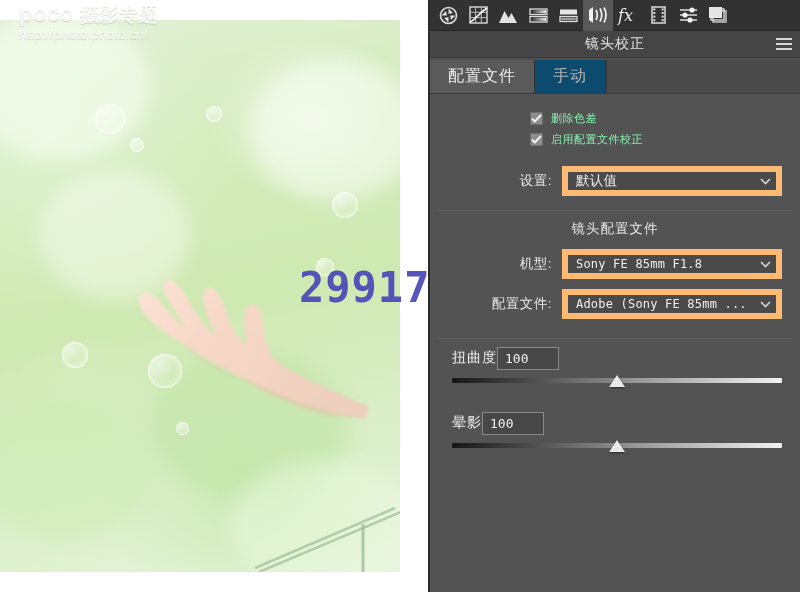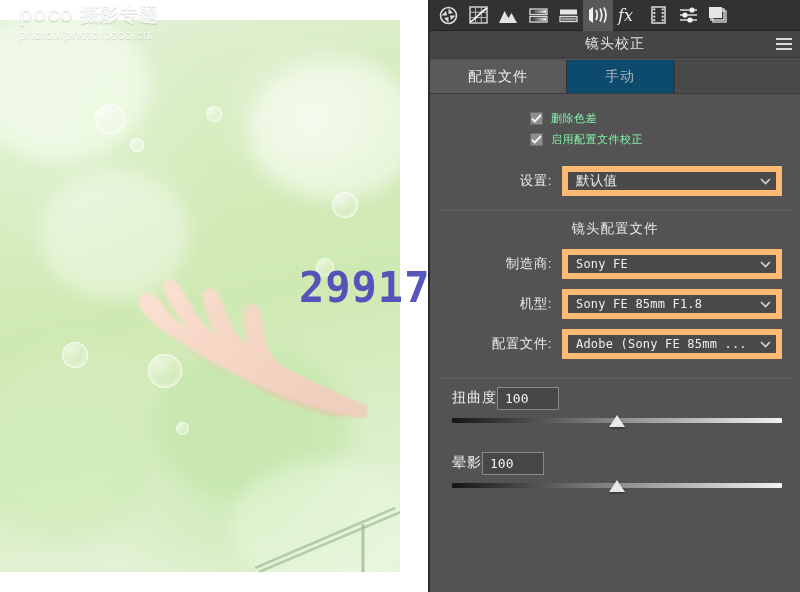--- a/index.html
+++ b/index.html
@@ -105,23 +105,23 @@
   #panel-menu-icon i { display:block; height:2px; background:#d8d8d8; }
 
   
   #tab-bar {
     height:36px; flex:0 0 36px;
     background:#4e4e4e;
     display:flex; align-items:flex-end;
     border-bottom:1px solid #3a3a3a;
   }
   .tab {
-    height:33px; padding:0 38px;
+    height:33px; padding:0 18px;
     display:flex; align-items:center; justify-content:center;
-    font-size:14px; color:#cfcfcf;
+    font-size:16px; color:#cfcfcf;
     cursor:pointer;
     letter-spacing:1px;
   }
   .tab.active { background:#5a5a5a; color:#ececec; }
   .tab.inactive { background:#0c4a6e; color:#b4b4b4; border-left:1px solid #343434; border-right:1px solid #343434; }
   #tab-filler { flex:1; height:33px; background:#4a4a4a; border-left:1px solid #3a3a3a; }
 
   
   #panel-body {
     flex:1; overflow:hidden;
@@ -270,21 +270,21 @@
         <line x1="148" y1="70" x2="148" y2="8"></line>
       </g>
     </svg>
   </div>
 
   <div id="watermark">
     <div class="wm-top">
       <span>poco</span>
       <span class="wm-cn">摄影专题</span>
     </div>
-    <div class="wm-url">photo://photo.poco.cn/</div>
+    <div class="wm-url">http://photo.photo.cn/</div>
   </div>
 
   <div id="overlay-number">299175</div>
 </div>
 
 <div id="panel">
 
   <div id="panel-toolbar">
     <div class="tool-icon">
       <svg width="19" height="19" viewBox="0 0 19 19">
@@ -432,31 +432,20 @@
               <path d="M1 1 L5.5 5.6 L10 1" fill="none" stroke="#d8d8d8" stroke-width="1.5"></path>
             </svg>
         </span>
       </div>
     </div>
 
     <div class="section-divider"></div>
 
     <div class="section-header">镜头配置文件</div>
 
-    <div class="field-row">
-      <div class="field-label">制造商:</div>
-      <div class="dropdown">
-        <span class="dd-value">Sony FE</span>
-        <span class="chev">
-          <svg width="11" height="7" viewBox="0 0 11 7">
-              <path d="M1 1 L5.5 5.6 L10 1" fill="none" stroke="#d8d8d8" stroke-width="1.5"></path>
-            </svg>
-        </span>
-      </div>
-    </div>
 
     <div class="field-row">
       <div class="field-label">机型:</div>
       <div class="dropdown">
         <span class="dd-value">Sony FE 85mm F1.8</span>
         <span class="chev">
           <svg width="11" height="7" viewBox="0 0 11 7">
               <path d="M1 1 L5.5 5.6 L10 1" fill="none" stroke="#d8d8d8" stroke-width="1.5"></path>
             </svg>
         </span>

